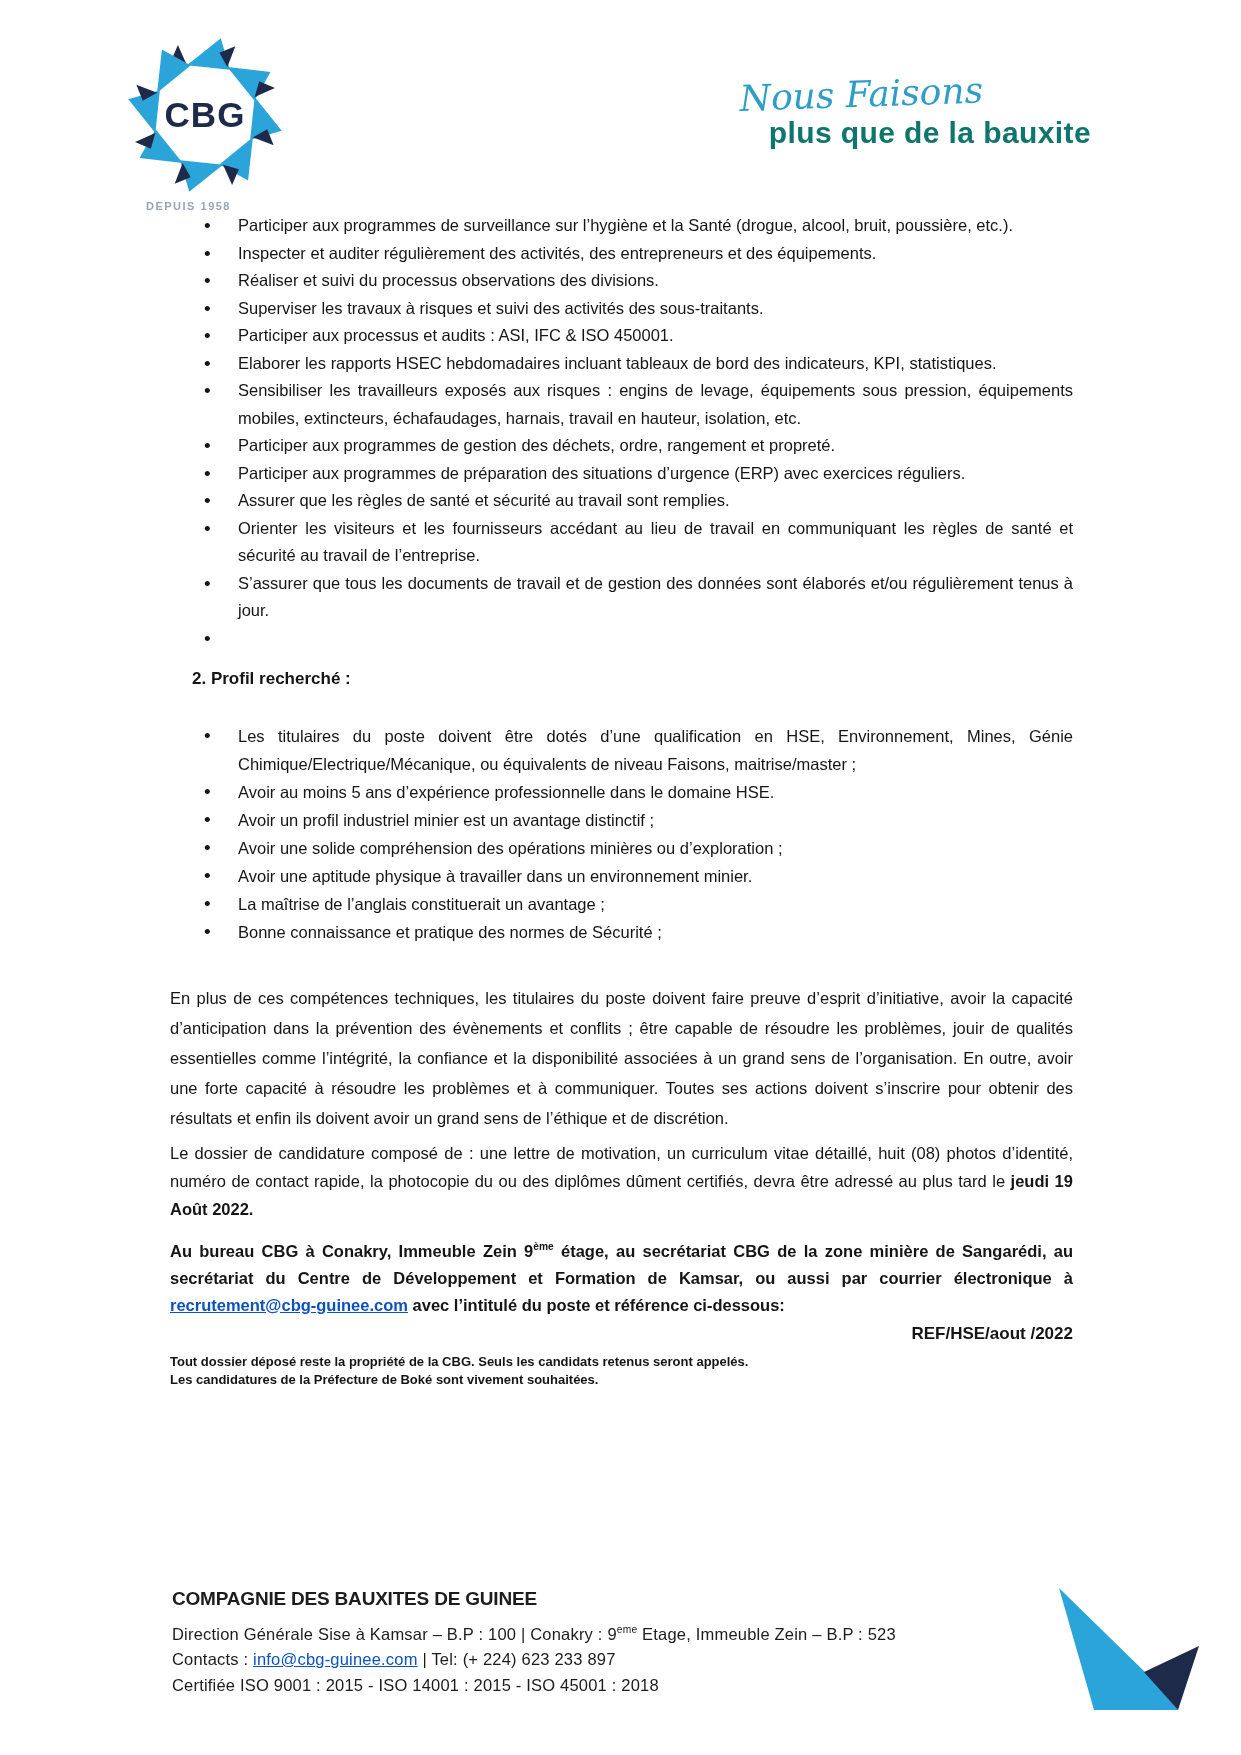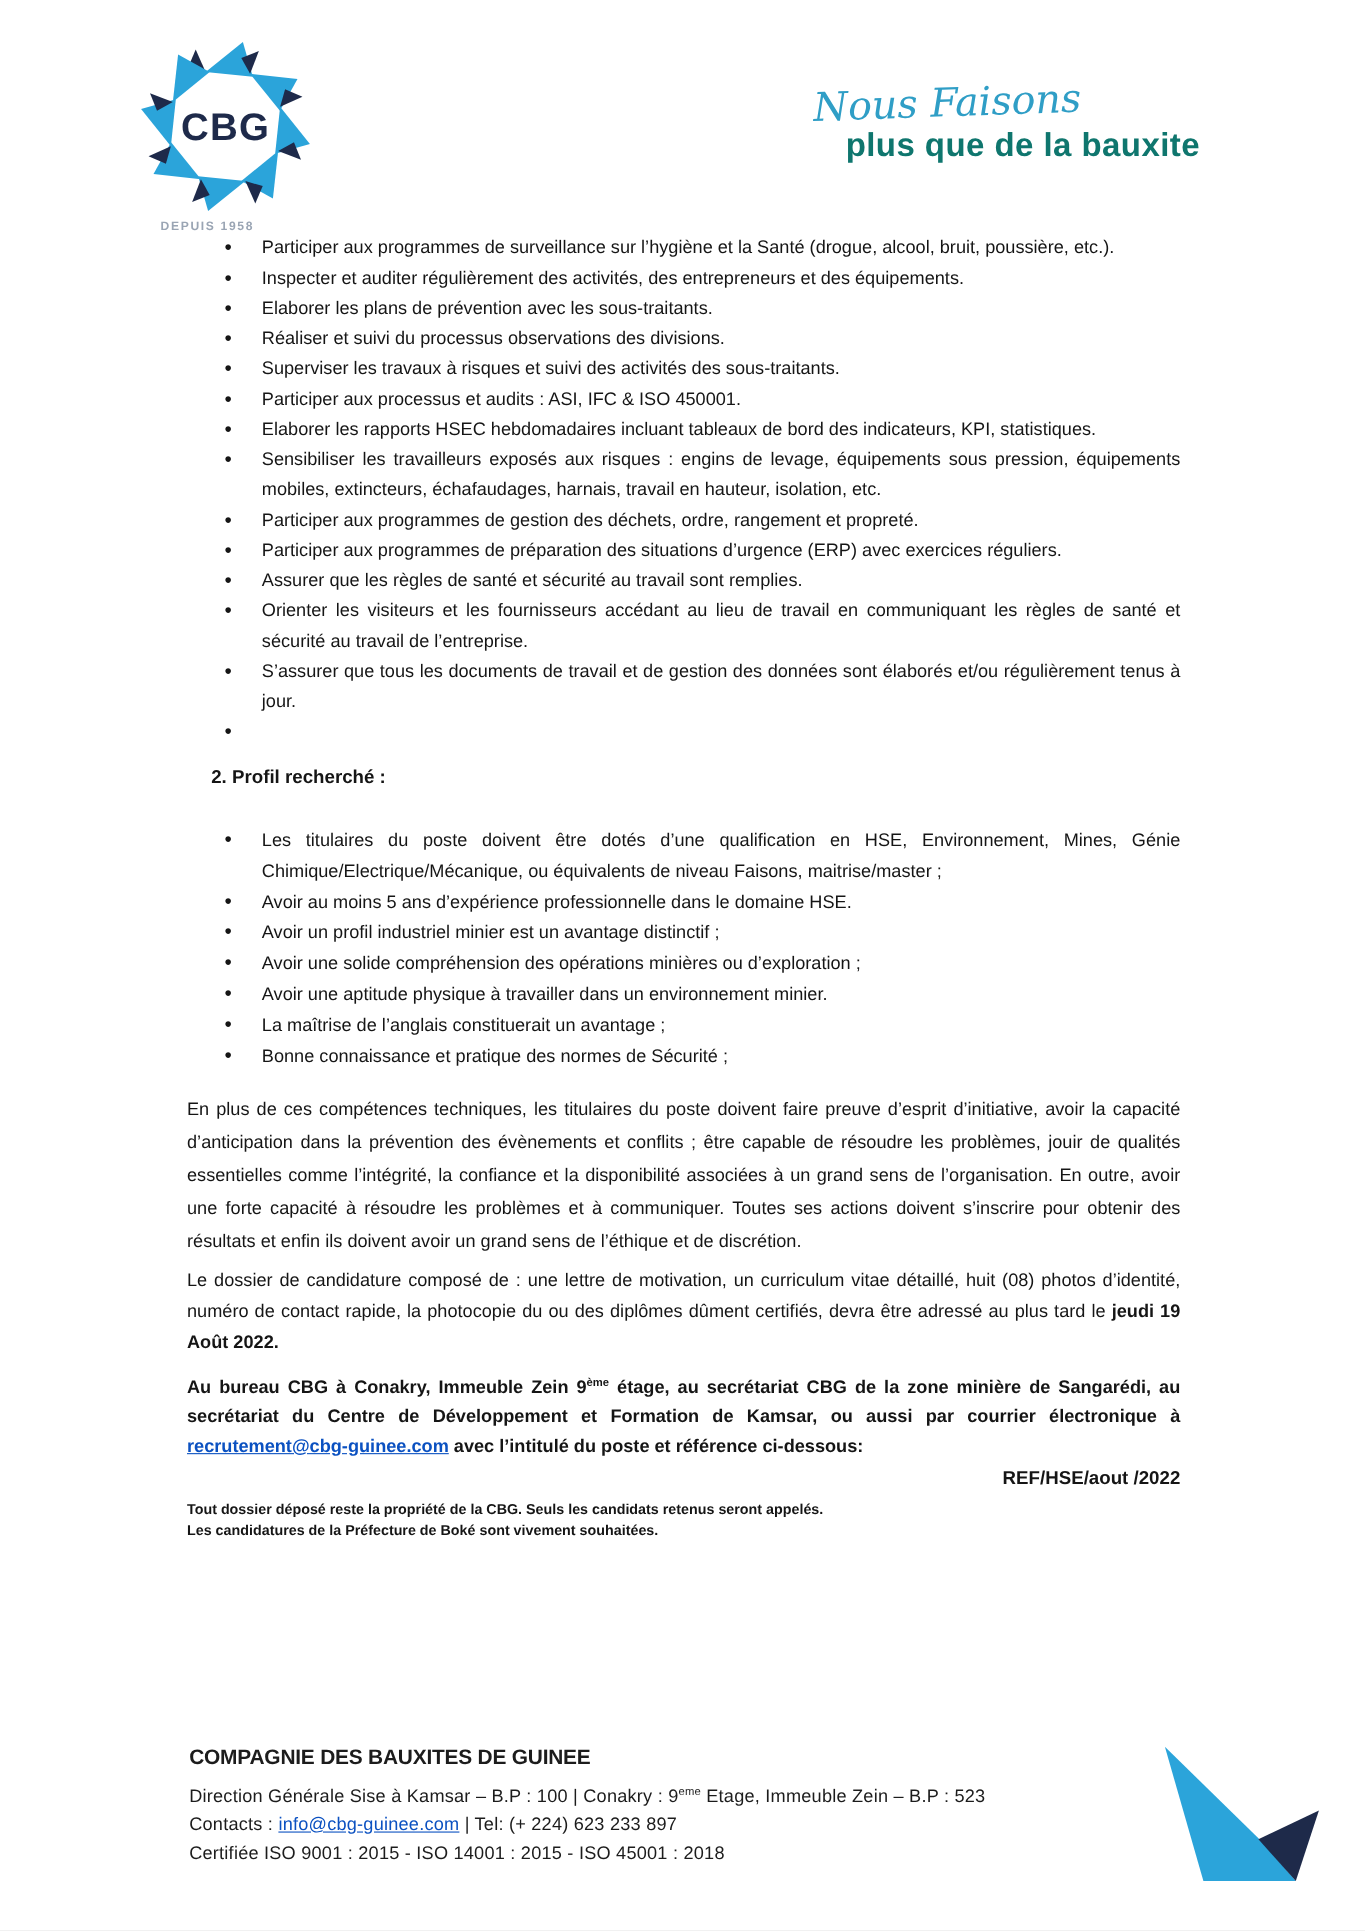--- a/index.html
+++ b/index.html
@@ -53,21 +53,21 @@
     font-size:19px;
   }
   li.empty-li { height:27.5px; }
 
   .profile-heading {
     margin:15px 0 31px 22px;
     font-size:17px; font-weight:bold; line-height:24px;
   }
 
   .para { font-size:16.5px; text-align:justify; }
-  .para-competences { margin-top:20px; line-height:30px; }
+  .para-competences { margin-top:37px; line-height:30px; }
   .para-dossier { margin-top:6px; line-height:28px; }
   .para-apply { margin-top:10px; line-height:27px; font-weight:bold; }
   .bold { font-weight:bold; }
   sup { font-size:0.62em; }
 
   .ref-line {
     margin-top:2px; text-align:right;
     font-size:17px; font-weight:bold; line-height:26px;
   }
   .notes { margin-top:6px; }
@@ -132,21 +132,20 @@
   <div class="tagline">
     <span class="tagline-script">Nous Faisons</span>
     <span class="tagline-main">plus que de la bauxite</span>
   </div>
 
   <div class="content">
 
     <ul class="bullets b1">
       <li>Participer aux programmes de surveillance sur l’hygiène et la Santé (drogue, alcool, bruit, poussière, etc.).</li>
       <li>Inspecter et auditer régulièrement des activités, des entrepreneurs et des équipements.</li>
-      <li>Elaborer les plans de prévention avec les sous-traitants.</li>
       <li>Réaliser et suivi du processus observations des divisions.</li>
       <li>Superviser les travaux à risques et suivi des activités des sous-traitants.</li>
       <li>Participer aux processus et audits : ASI, IFC &amp; ISO 450001.</li>
       <li>Elaborer les rapports HSEC hebdomadaires incluant tableaux de bord des indicateurs, KPI, statistiques.</li>
       <li>Sensibiliser les travailleurs exposés aux risques : engins de levage, équipements sous pression, équipements mobiles, extincteurs, échafaudages, harnais, travail en hauteur, isolation, etc.</li>
       <li>Participer aux programmes de gestion des déchets, ordre, rangement et propreté.</li>
       <li>Participer aux programmes de préparation des situations d’urgence (ERP) avec exercices réguliers.</li>
       <li>Assurer que les règles de santé et sécurité au travail sont remplies.</li>
       <li>Orienter les visiteurs et les fournisseurs accédant au lieu de travail en communiquant les règles de santé et sécurité au travail de l’entreprise.</li>
       <li>S’assurer que tous les documents de travail et de gestion des données sont élaborés et/ou régulièrement tenus à jour.</li>

